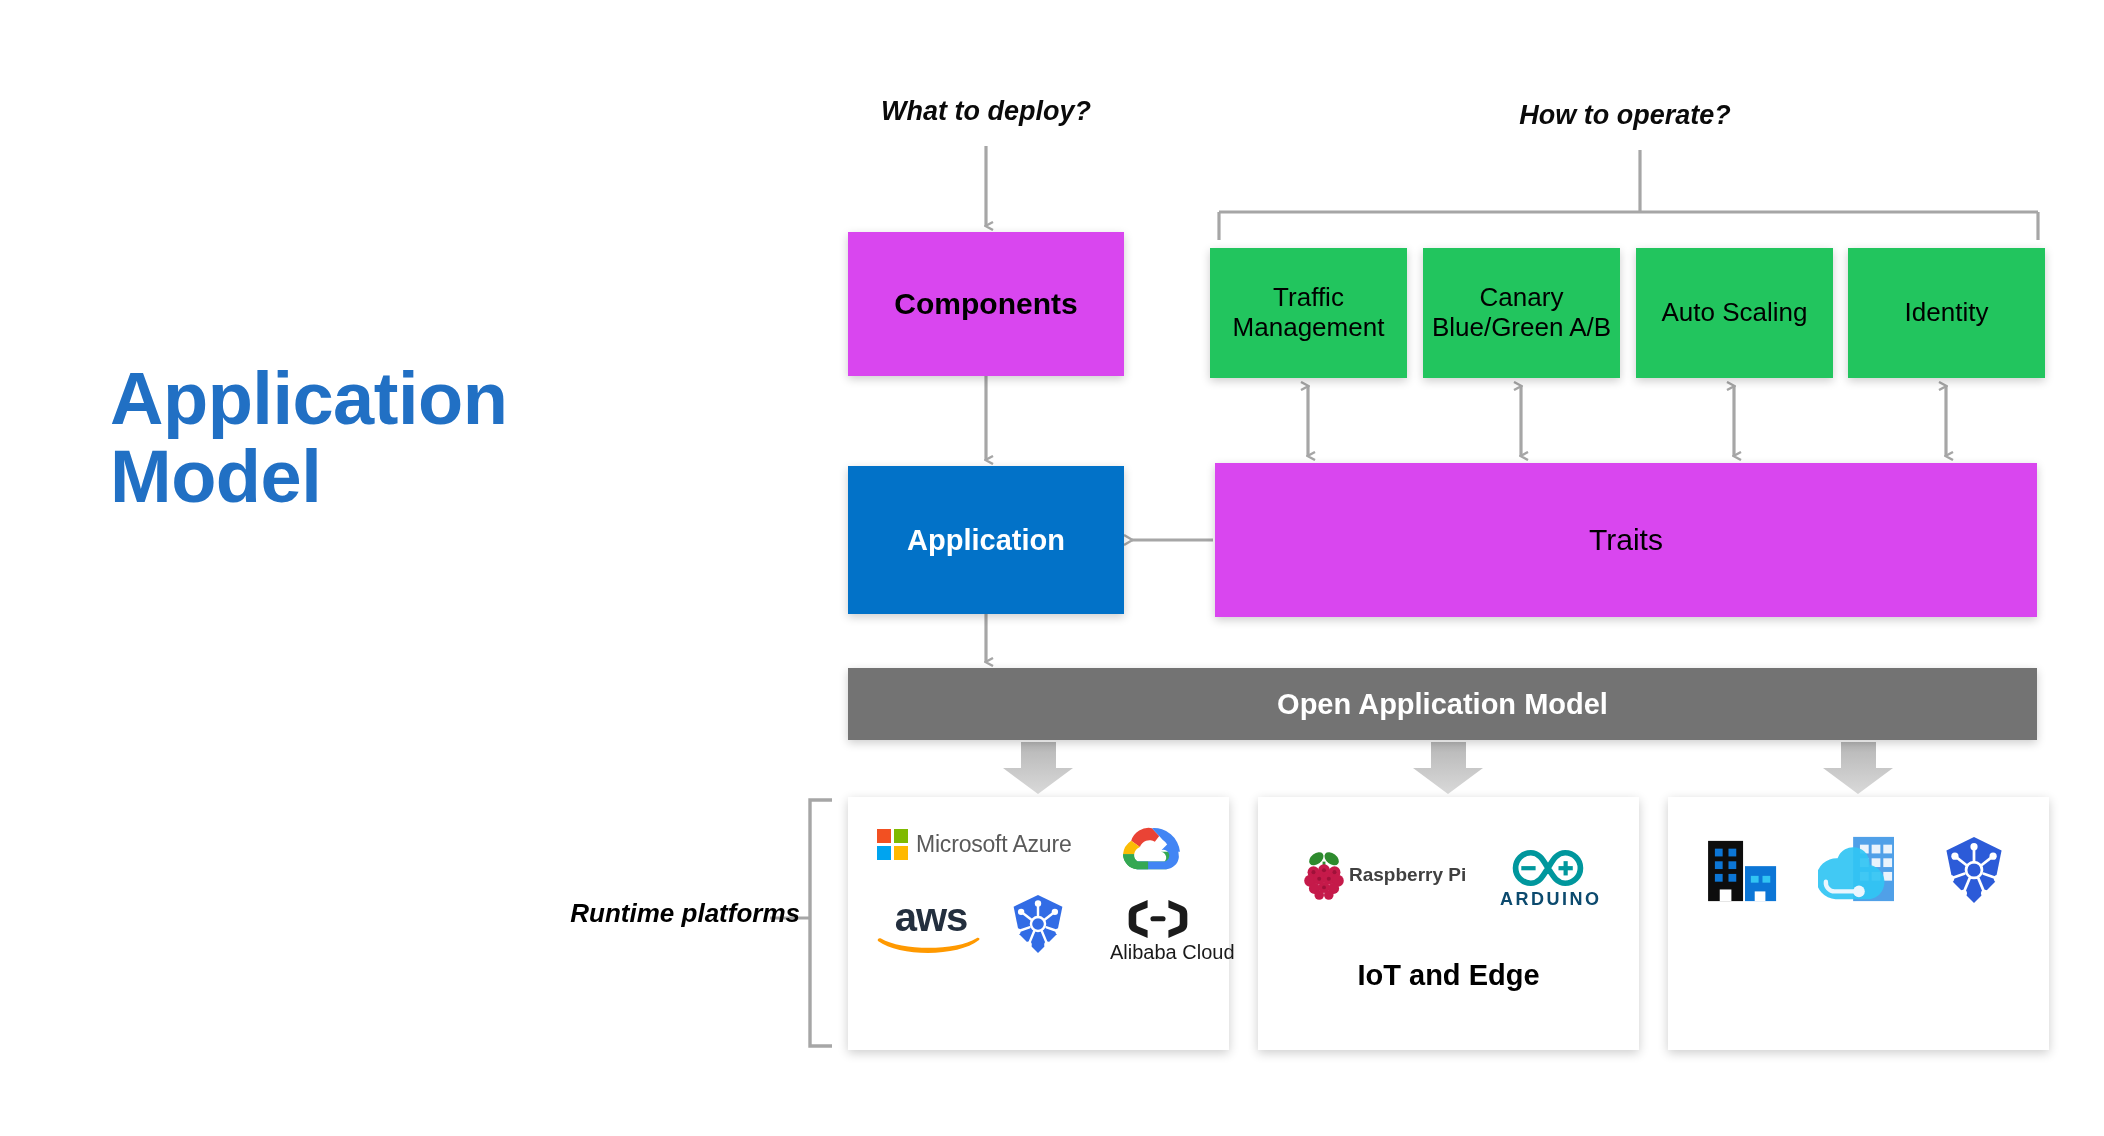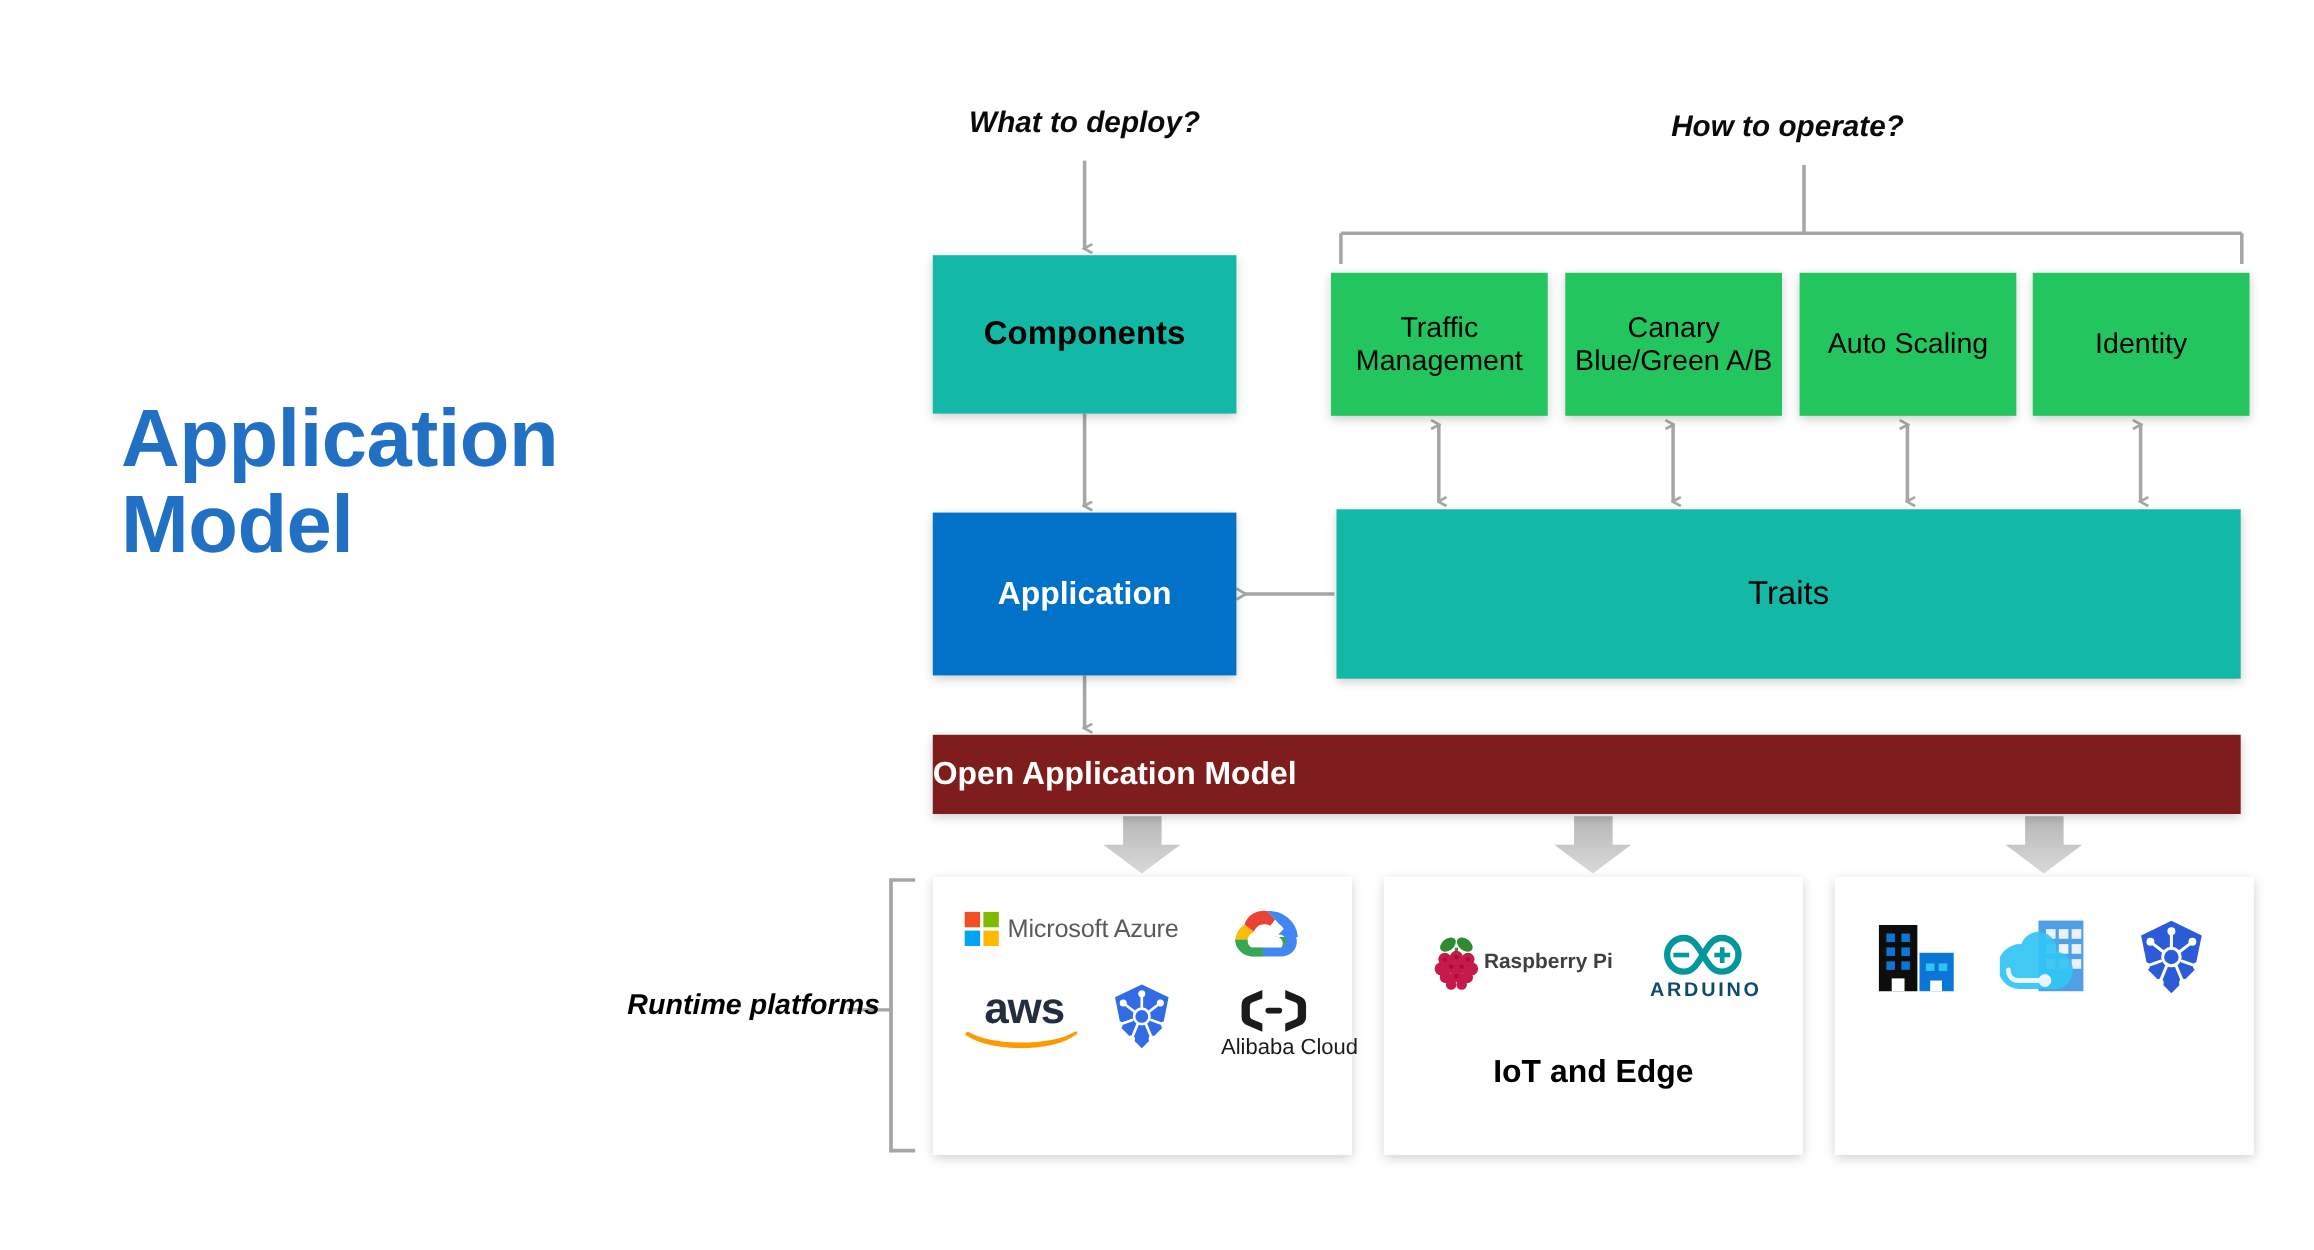--- a/index.html
+++ b/index.html
@@ -21,21 +21,21 @@
   #title .ln{display:block;}
 
   
   .qlabel{
     font-style:italic;font-weight:bold;font-size:27px;color:#0a0a0a;
     white-space:nowrap;text-align:center;
   }
 
   
   .box{
-    background:#14b8a6;
+    background:#d946ef;
     box-shadow:0 3px 9px rgba(0,0,0,0.20);
     display:flex;align-items:center;justify-content:center;
     text-align:center;
   }
   .box.gray{background:#22c55e;}
   .box.blue{background:#0272C8;color:#ffffff;}
 
   #components{left:848px;top:232px;width:276px;height:144px;
     font-size:30px;font-weight:bold;}
 
@@ -47,22 +47,22 @@
   #trait3{left:1848px;width:197px;}
 
   #application{left:848px;top:466px;width:276px;height:148px;
     font-size:29px;font-weight:bold;}
 
   #traits{left:1215px;top:463px;width:822px;height:154px;
     font-size:30px;font-weight:normal;}
 
   #oambanner{
     left:848px;top:668px;width:1189px;height:72px;
-    background:#7f1d1d;color:#fff;font-size:29px;font-weight:bold;
-    display:flex;align-items:center;justify-content:flex-start;
+    background:#737373;color:#fff;font-size:29px;font-weight:bold;
+    display:flex;align-items:center;justify-content:center;
     box-shadow:0 3px 9px rgba(0,0,0,0.20);
   }
 
   
   .pcard{
     top:797px;height:253px;background:#fff;
     box-shadow:0 3px 10px rgba(0,0,0,0.20);
     display:flex;flex-direction:column;align-items:center;
   }
   #card0{left:848px;width:381px;}

